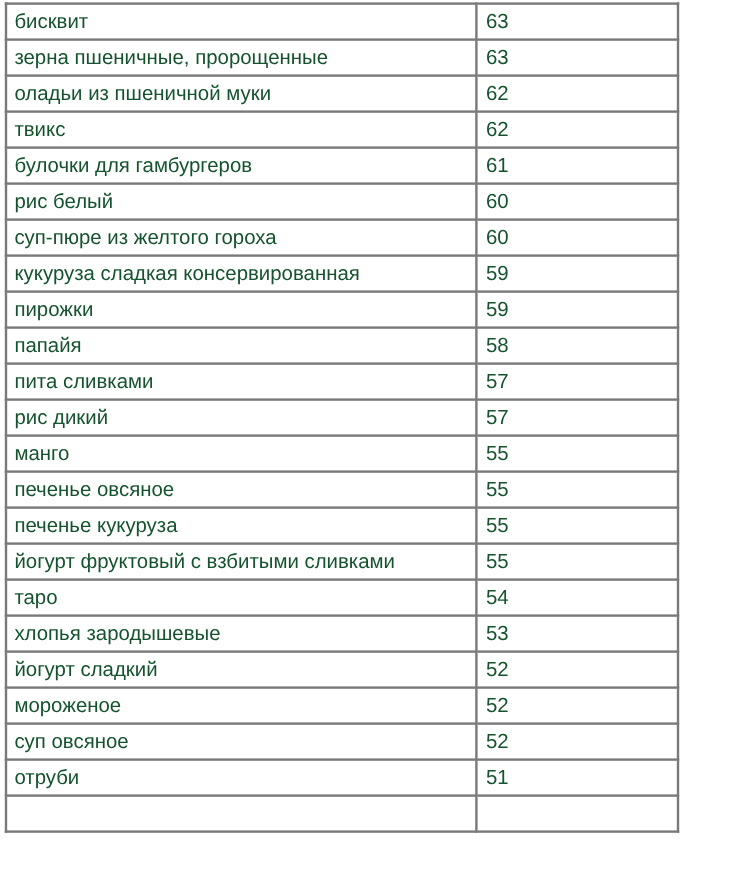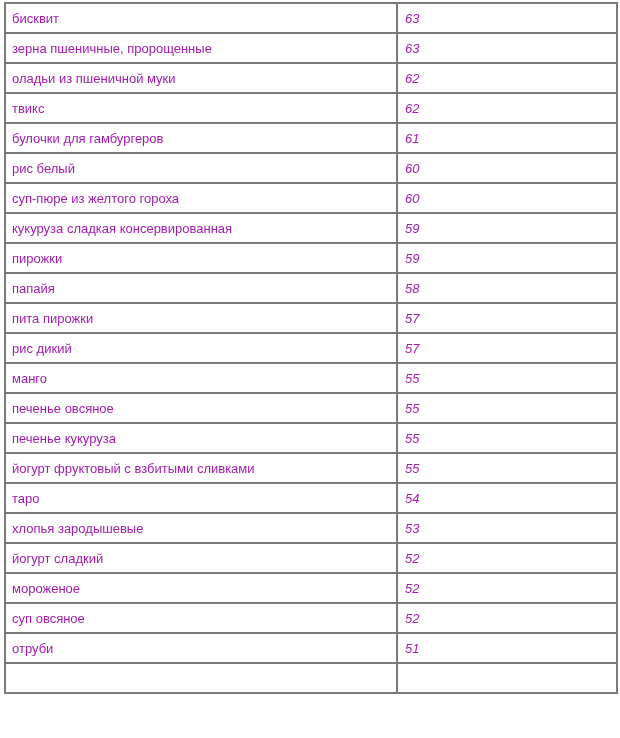--- a/index.html
+++ b/index.html
@@ -1,32 +1,32 @@
 <!DOCTYPE html>
 <html><head>
 <meta charset="utf-8">
 <style>
   html, body { margin: 0; padding: 0; background: #ffffff; }
   body { width: 620px; height: 738px; overflow: hidden; position: relative; }
   .gi-table {
     position: absolute; left: 4px; top: 2px;
-    width: 614px;
+    width: 562px;
     border-collapse: collapse;
     font-family: "Liberation Sans", sans-serif;
-    font-size: 13px; color: #a21caf;
+    font-size: 17px; color: #14532d;
   }
   .gi-table td {
     border: 2px solid #7a7a7a;
     height: 28px;
     padding: 0 0 0 6px;
     vertical-align: middle;
     white-space: nowrap;
   }
   .gi-table td.food { width: 384px; }
-  .gi-table td.gi { padding-left: 7px; font-style: italic; }
+  .gi-table td.gi { padding-left: 7px; }
 </style>
 </head>
 <body>
 
 <table class="gi-table">
   <tbody id="rows">
       <tr>
         <td class="food">бисквит</td>
         <td class="gi">63</td>
       </tr>
@@ -60,21 +60,21 @@
       </tr>
       <tr>
         <td class="food">пирожки</td>
         <td class="gi">59</td>
       </tr>
       <tr>
         <td class="food">папайя</td>
         <td class="gi">58</td>
       </tr>
       <tr>
-        <td class="food">пита пирожки</td>
+        <td class="food">пита сливками</td>
         <td class="gi">57</td>
       </tr>
       <tr>
         <td class="food">рис дикий</td>
         <td class="gi">57</td>
       </tr>
       <tr>
         <td class="food">манго</td>
         <td class="gi">55</td>
       </tr>

